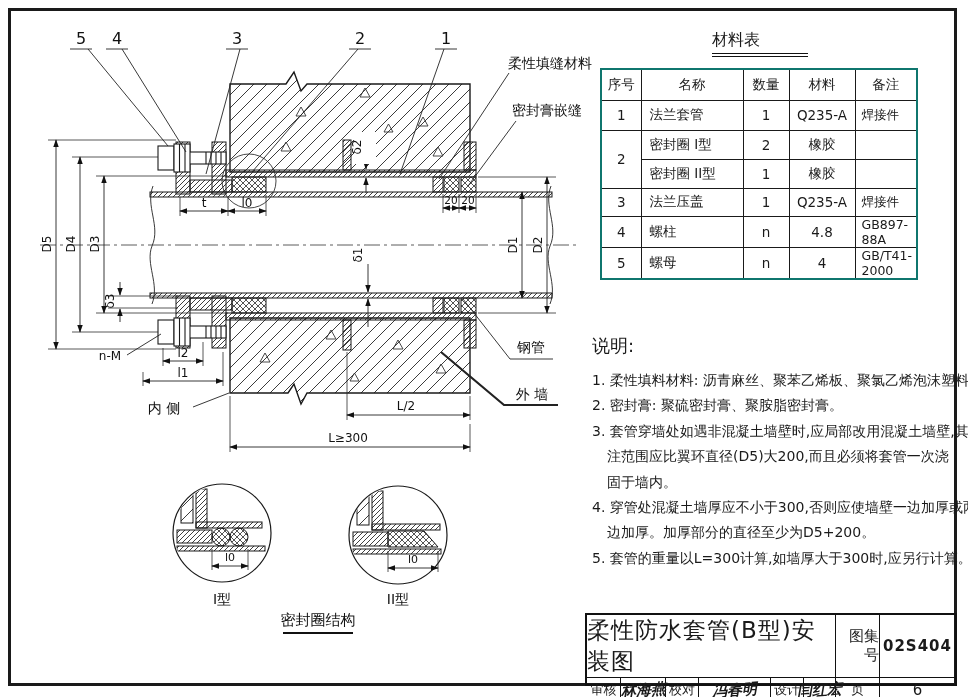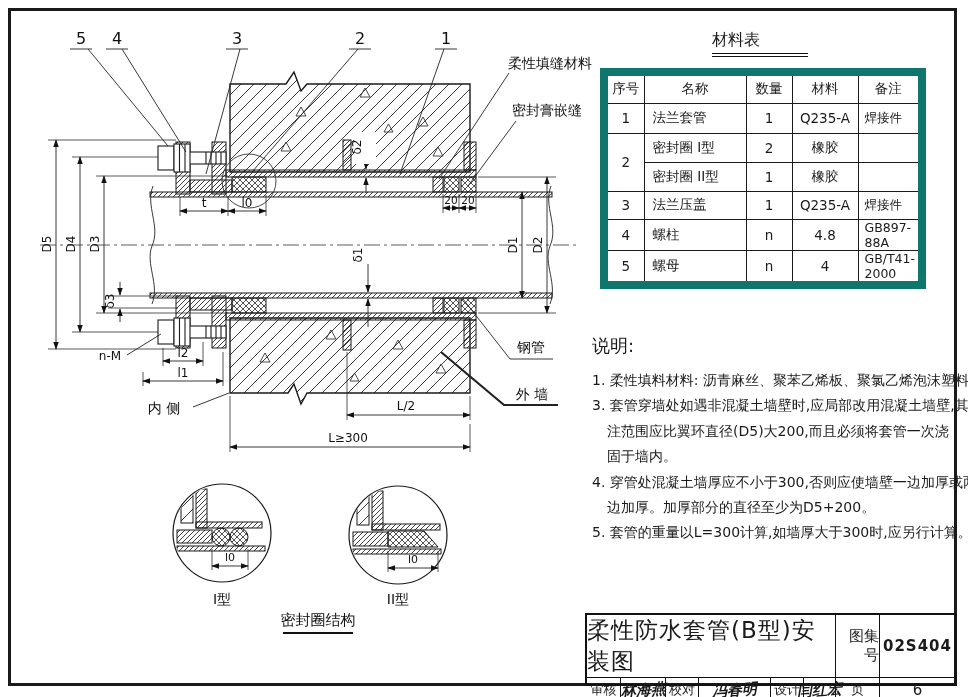--- a/index.html
+++ b/index.html
@@ -16,21 +16,21 @@
   .zh{font-size:14px;text-anchor:middle;}
   .zh15{font-size:15px;text-anchor:middle;}
 
   
   #mat-title{position:absolute;left:712px;top:30px;width:96px;text-align:left;
              font-size:16px;border-bottom:4px double #111;padding-bottom:2px;}
   #mat-table{position:absolute;left:600px;top:68px;border-collapse:collapse;
              font-size:13.5px;}
   #mat-table td,#mat-table th{border:1px solid #1a1a1a;text-align:center;
              padding:0 3px;font-weight:normal;}
-  #mat-table{border:8px solid #0f766e;}
+  #mat-table{border:2px solid #0f766e;}
   #mat-table .name{text-align:left;padding-left:8px;margin-top:23px;}
   #mat-table .note{text-align:left;padding-left:6px;font-size:12.5px;}
 
   
   #notes{position:absolute;left:592px;top:334px;width:364px;}
   #notes .nt{font-size:18px;margin-bottom:10px;}
   #notes .ln{font-size:14px;line-height:25.4px;white-space:nowrap;}
   #notes .ind{padding-left:15px;}
 
   
@@ -354,20 +354,21 @@
     <td>n</td>
     <td>4</td>
     <td class="note">GB/T41-2000</td>
   </tr>
 </tbody>
   </table>
 
 <div id="notes">
   <div class="nt">说明:</div>
   <div class="ln">1. 柔性填料材料: 沥青麻丝、聚苯乙烯板、聚氯乙烯泡沫塑料板。</div>
+  <div class="ln">2. 密封膏: 聚硫密封膏、聚胺脂密封膏。</div>
   <div class="ln">3. 套管穿墙处如遇非混凝土墙壁时,应局部改用混凝土墙壁,其浇</div>
   <div class="ln ind">注范围应比翼环直径(D5)大200,而且必须将套管一次浇</div>
   <div class="ln ind">固于墙内。</div>
   <div class="ln">4. 穿管处混凝土墙厚应不小于300,否则应使墙壁一边加厚或两</div>
   <div class="ln ind">边加厚。加厚部分的直径至少为D5+200。</div>
   <div class="ln">5. 套管的重量以L=300计算,如墙厚大于300时,应另行计算。</div>
 </div>
 
 <div id="tblock">
   <div class="tb-title">柔性防水套管(B型)安装图</div>

